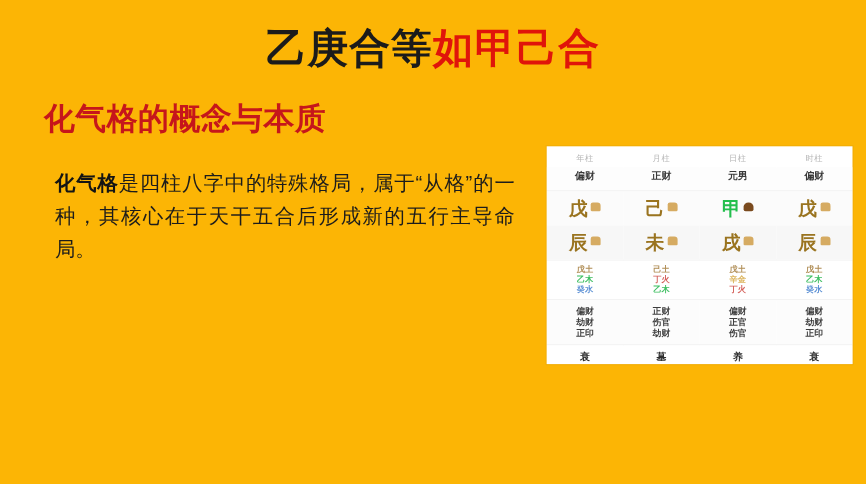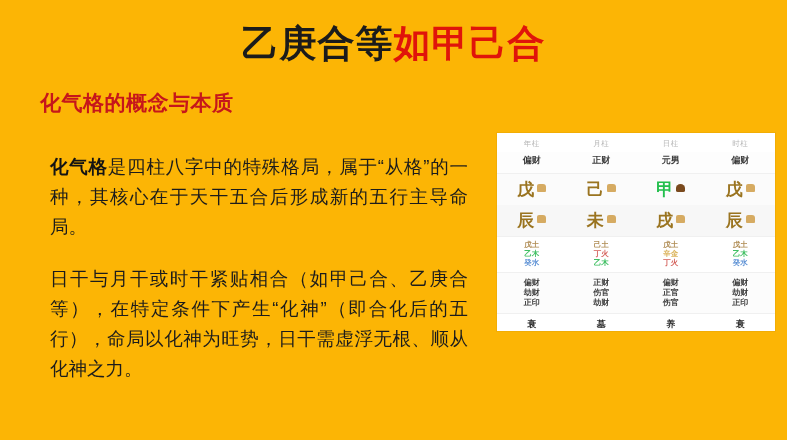--- a/index.html
+++ b/index.html
@@ -29,21 +29,21 @@
     white-space: nowrap;
   }
   .slide-title .t-black { color: #1b1b1b; }
   .slide-title .t-red   { color: #E0140A; }
 
   
   .section-heading {
     position: absolute;
     left: 40px;
     top: 89px;
-    font-size: 21px;
+    font-size: 28px;
     font-weight: bold;
     color: #C6161B;
     letter-spacing: 0.5px;
   }
 
   
   .body-col {
     position: absolute;
     left: 38px;
     top: 140px;
@@ -167,21 +167,20 @@
 <body>
 
 <div class="slide-title">
   <span class="t-black">乙庚合等</span><span class="t-red">如甲己合</span>
 </div>
 
 <div class="section-heading">化气格的概念与本质</div>
 
 <div class="body-col">
   <p class="para"><span class="em">化气格</span><span>是四柱八字中的特殊格局，属于“从格”的一种，其核心在于天干五合后形成新的五行主导命局。</span></p>
-  <p class="para"><span>日干与月干或时干紧贴相合（如甲己合、乙庚合等），在特定条件下产生“化神”（即合化后的五行），命局以化神为旺势，日干需虚浮无根、顺从化神之力。</span></p>
 </div>
 
 <div class="chart-card">
   <div class="chart-grid">
 
     <div class="chart-row row-pillar">
       <div class="cell">年柱</div>
       <div class="cell">月柱</div>
       <div class="cell">日柱</div>
       <div class="cell">时柱</div>

